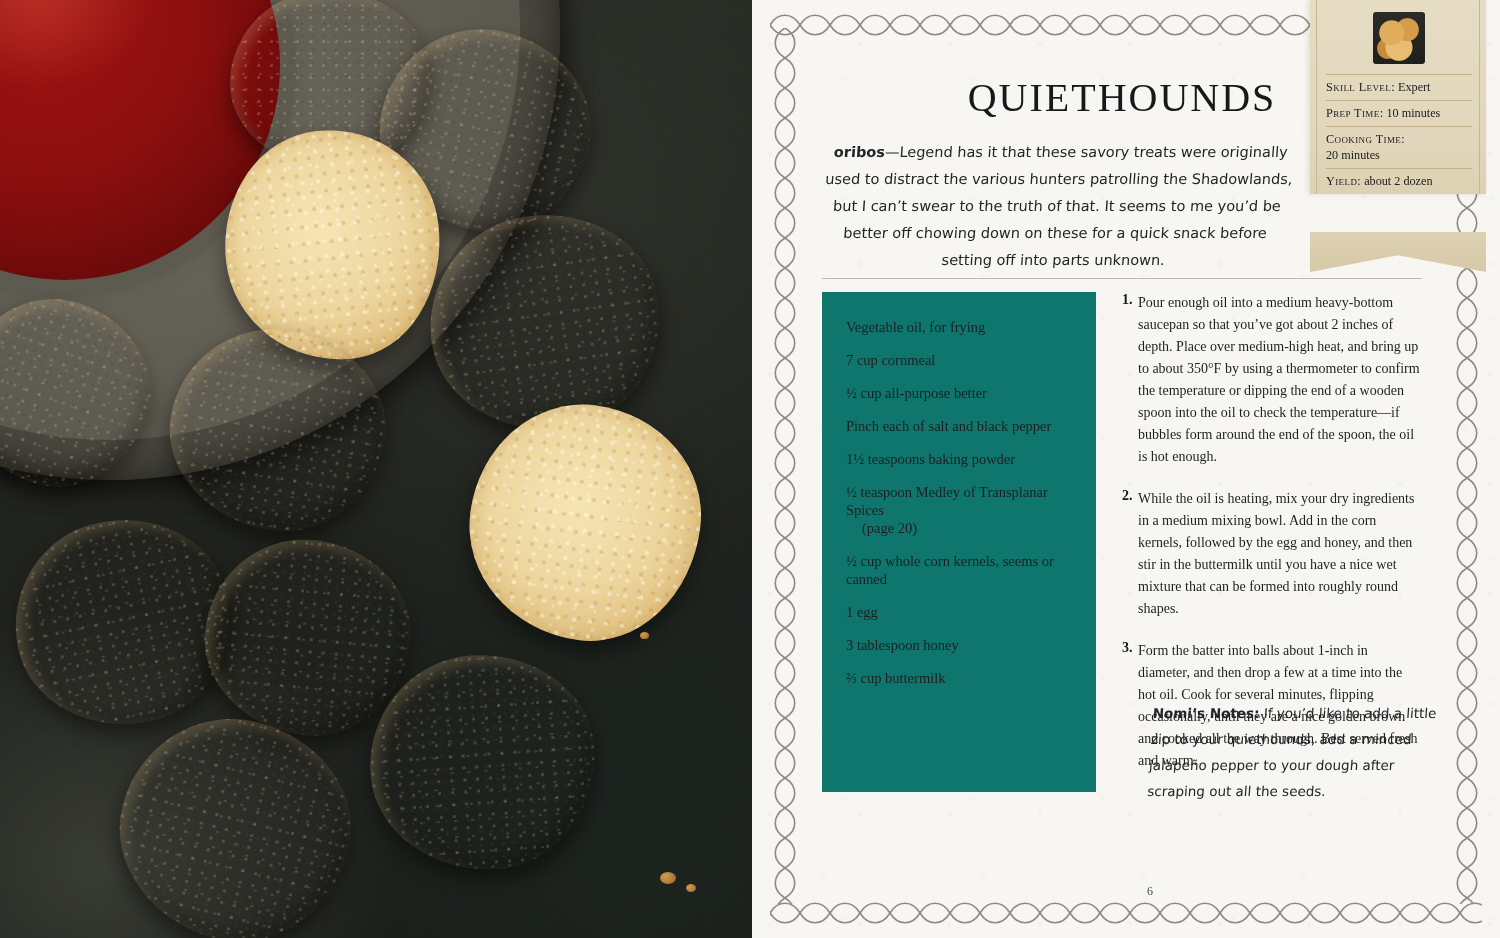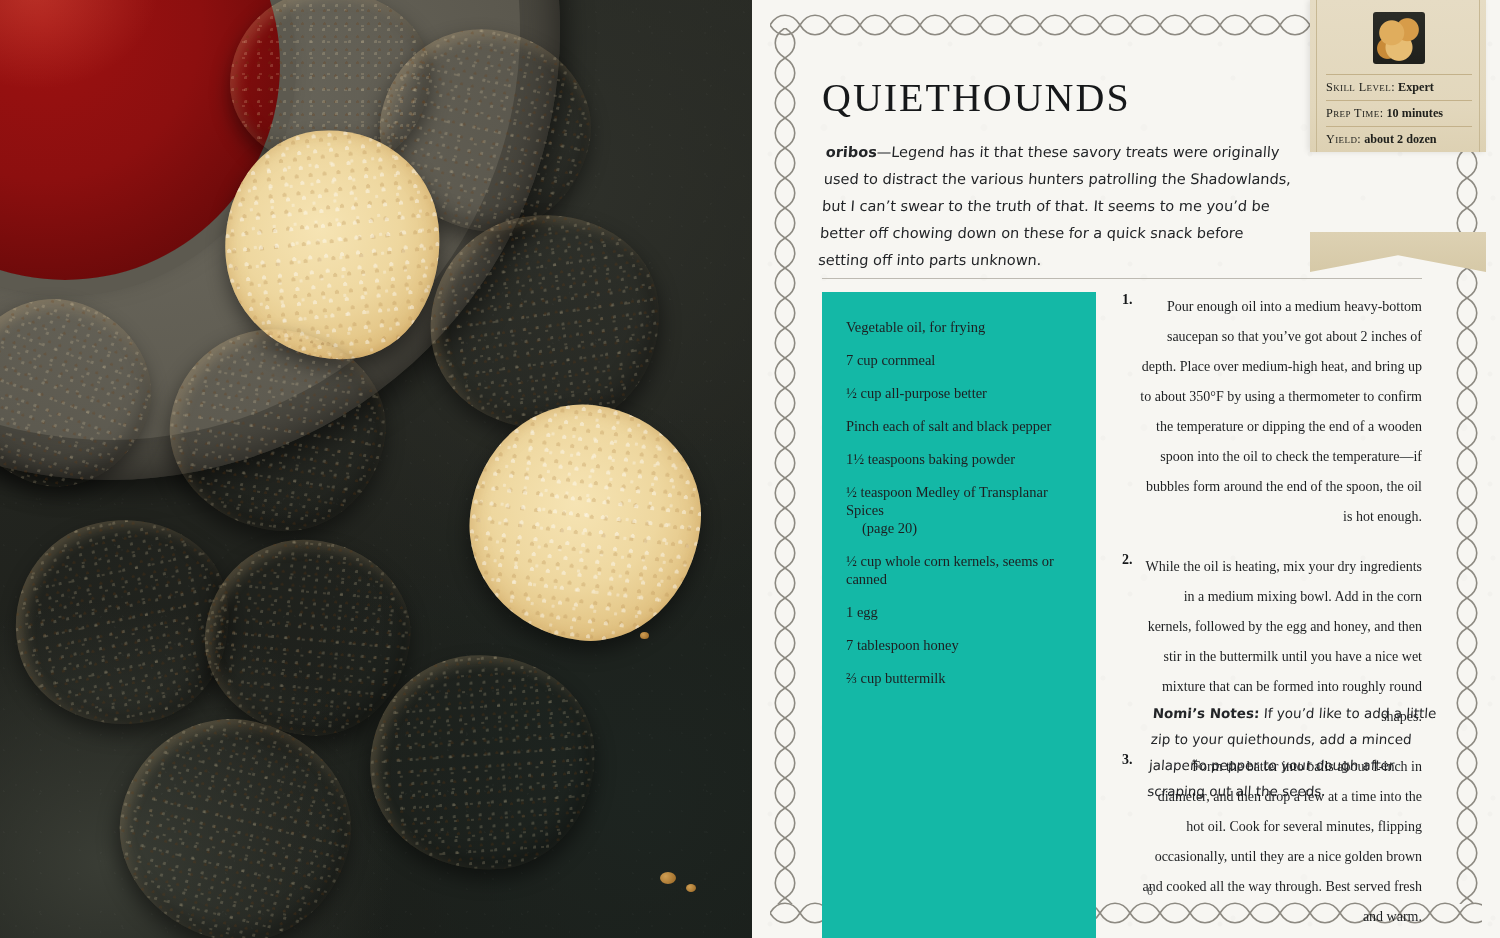--- a/index.html
+++ b/index.html
@@ -159,20 +159,21 @@
     position: absolute;
     overflow: hidden;
   }
   .knot-band svg { display: block; }
 
   .content {
     position: absolute;
     left: 70px;
     top: 46px;
     width: 600px;
+    text-align: center;
   }
   .recipe-title {
     font-family: "Liberation Serif", serif;
     font-size: 40px;
     letter-spacing: 2px;
     color: #16181a;
     margin: 28px 0 0 0;
     font-weight: 400;
   }
   .intro {
@@ -198,21 +199,21 @@
   .columns {
     position: absolute;
     left: 70px;
     top: 292px;
     width: 604px;
     display: flex;
     gap: 26px;
   }
   .ingredients {
     width: 274px;
-    background: #14b8a6;
+    background: #0f766e;
     padding: 26px 20px 40px 24px;
     box-sizing: border-box;
     min-height: 336px;
   }
   .ing-item {
     font-family: "Liberation Serif", serif;
     font-size: 14.5px;
     line-height: 18px;
     color: #1d1f21;
     margin-bottom: 15px;
@@ -232,23 +233,22 @@
     font-family: "Liberation Serif", serif;
     font-weight: 700;
     font-size: 14px;
     width: 16px;
     flex: 0 0 16px;
     color: #16181a;
   }
   .step-text {
     font-family: "Liberation Serif", serif;
     font-size: 14px;
-    line-height: 30px;
+    line-height: 22px;
     color: #1d1f21;
-    text-align: right;
   }
   .notes {
     position: absolute;
     left: 398px;
     top: 700px;
     width: 290px;
     font-family: "DejaVu Sans", sans-serif;
     font-size: 13.5px;
     line-height: 26px;
     color: #232528;
@@ -313,21 +313,21 @@
     color: #20211d;
     padding: 4px 0 5px 0;
     border-top: 1px solid #c3b18a;
   }
   .ribbon-row:first-of-type { border-top: none; }
   .ribbon-label {
     font-variant: small-caps;
     letter-spacing: .4px;
     margin-top: 29px;
   }
-  .ribbon-val { font-weight: 700; }
+  .ribbon-val { font-weight: 400; }
 </style>
 </head>
 <body>
 
 <div class="spread">
 
   <div class="photo-page">
     <div class="photo-bg"></div>
     <div class="speckle"></div>
     <div class="bowl"></div>
@@ -539,21 +539,21 @@
     <div class="columns">
       <div class="ingredients">
         <div class="ing-item"><span>Vegetable oil, for frying</span></div>
         <div class="ing-item"><span>7 cup cornmeal</span></div>
         <div class="ing-item"><span>½ cup all-purpose better</span></div>
         <div class="ing-item"><span>Pinch each of salt and black pepper</span></div>
         <div class="ing-item"><span>1½ teaspoons baking powder</span></div>
         <div class="ing-item"><span>½ teaspoon Medley of Transplanar Spices</span><span class="cont">(page 20)</span></div>
         <div class="ing-item"><span>½ cup whole corn kernels, seems or canned</span></div>
         <div class="ing-item"><span>1 egg</span></div>
-        <div class="ing-item"><span>7 tablespoon honey</span></div>
+        <div class="ing-item"><span>3 tablespoon honey</span></div>
         <div class="ing-item"><span>⅔ cup buttermilk</span></div>
       </div>
 
       <div class="steps">
         <div class="step">
           <div class="step-num">1.</div>
           <div class="step-text">Pour enough oil into a medium heavy-bottom saucepan so that you’ve got about 2 inches of depth. Place over medium-high heat, and bring up to about 350°F by using a thermometer to confirm the temperature or dipping the end of a wooden spoon into the oil to check the temperature—if bubbles form around the end of the spoon, the oil is hot enough.</div>
         </div>
         <div class="step">
           <div class="step-num">2.</div>
@@ -577,18 +577,22 @@
 
       <div class="ribbon-row">
         <span class="ribbon-label">Skill Level:</span>
         <span class="ribbon-val">Expert</span>
       </div>
       <div class="ribbon-row">
         <span class="ribbon-label">Prep Time:</span>
         <span class="ribbon-val">10 minutes</span>
       </div>
       <div class="ribbon-row">
+        <span class="ribbon-label">Cooking Time:</span><br>
+        <span class="ribbon-val">20 minutes</span>
+      </div>
+      <div class="ribbon-row">
         <span class="ribbon-label">Yield:</span>
         <span class="ribbon-val">about 2 dozen</span>
       </div>
     </div>
   </div>
 </div>
 
 </body></html>

